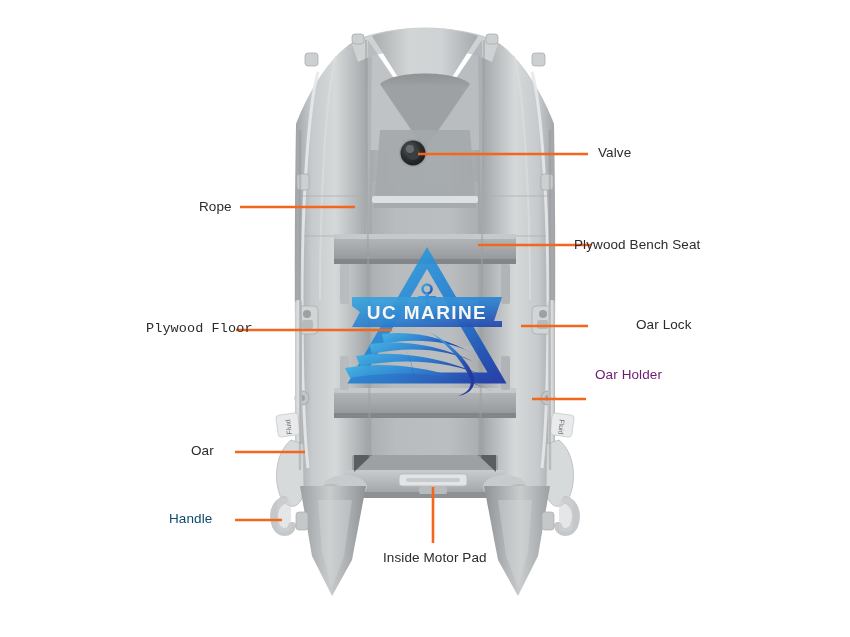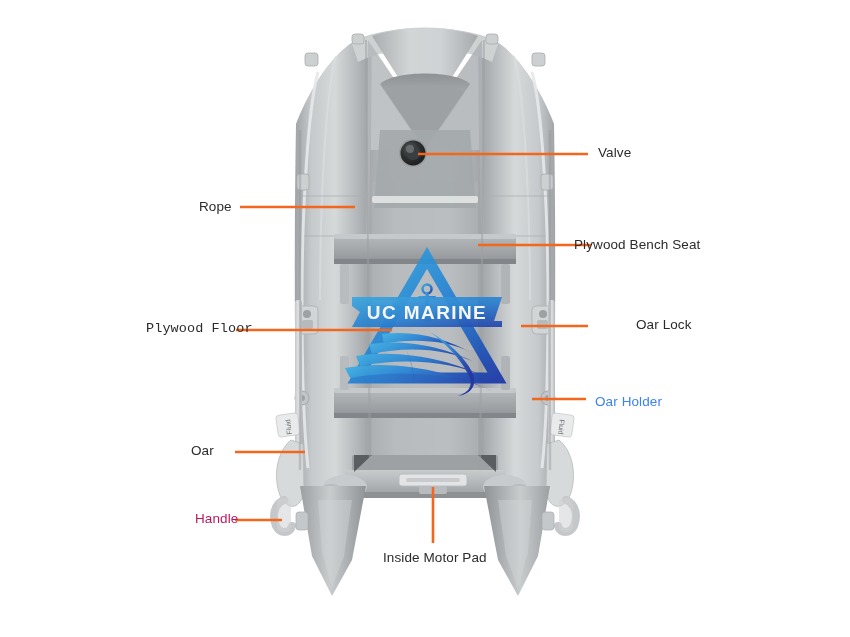--- a/index.html
+++ b/index.html
@@ -301,19 +301,19 @@
         <line x1="433" y1="487" x2="433" y2="543" stroke="#f2661e"></line>
       </g>
   </svg>
 
   <div id="labels">
       <div class="callout-label cl-right" style="left: 598px; top: 146px; color: rgb(43, 43, 43);">Valve</div>
       <div class="callout-label cl-left" style="left: 199px; top: 200px; color: rgb(43, 43, 43); text-align: center;">Rope</div>
       <div class="callout-label cl-right" style="left: 574px; top: 238px; color: rgb(43, 43, 43);">Plywood Bench Seat</div>
       <div class="callout-label cl-left" style="left: 146px; top: 322px; color: rgb(43, 43, 43); font-family: Liberation Mono, monospace;">Plywood Floor</div>
       <div class="callout-label cl-right" style="left: 612px; top: 318px; color: rgb(43, 43, 43); margin-left: 24px;">Oar Lock</div>
-      <div class="callout-label cl-right" style="left: 595px; top: 395px; color: #3b82f6;">Oar Holder</div>
+      <div class="callout-label cl-right" style="left: 595px; top: 368px; color: #701a75;">Oar Holder</div>
       <div class="callout-label cl-left" style="left: 191px; top: 444px; color: rgb(43, 43, 43);">Oar</div>
-      <div class="callout-label cl-left" style="left: 195px; top: 512px; color: #be185d;">Handle</div>
+      <div class="callout-label cl-left" style="left: 169px; top: 512px; color: #0c4a6e;">Handle</div>
       <div class="callout-label cl-center" style="left: 383px; top: 551px; color: rgb(43, 43, 43);">Inside Motor Pad</div>
     </div>
 
 </div>
 
 </body></html>

